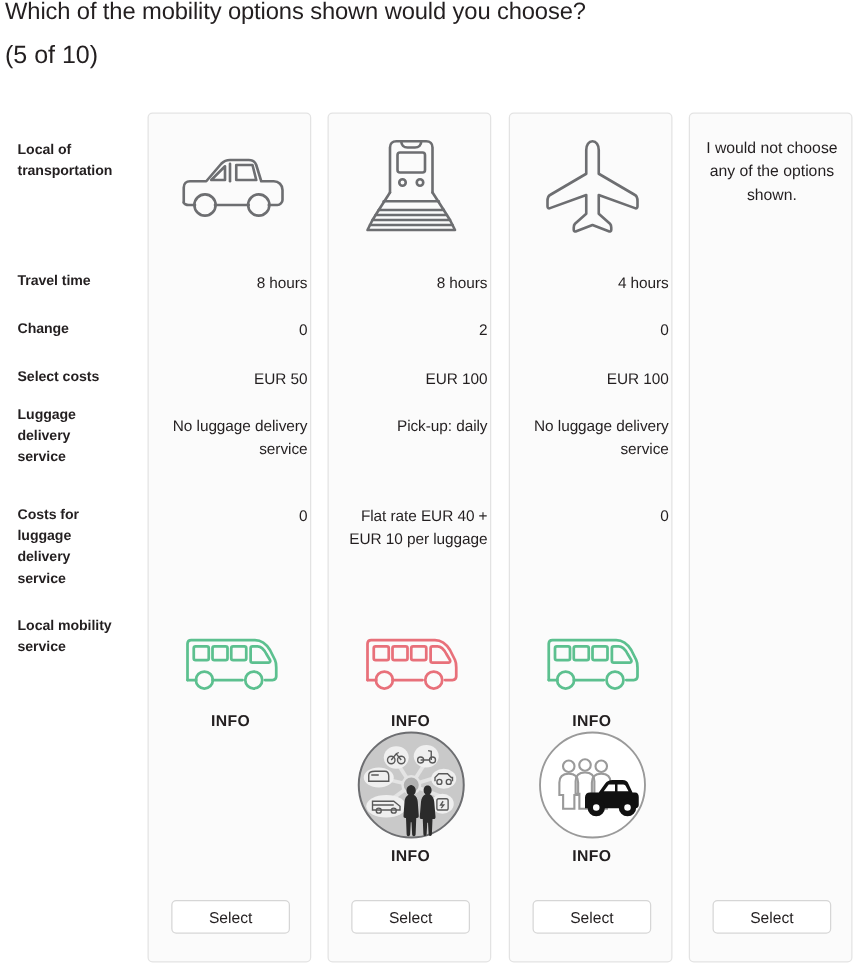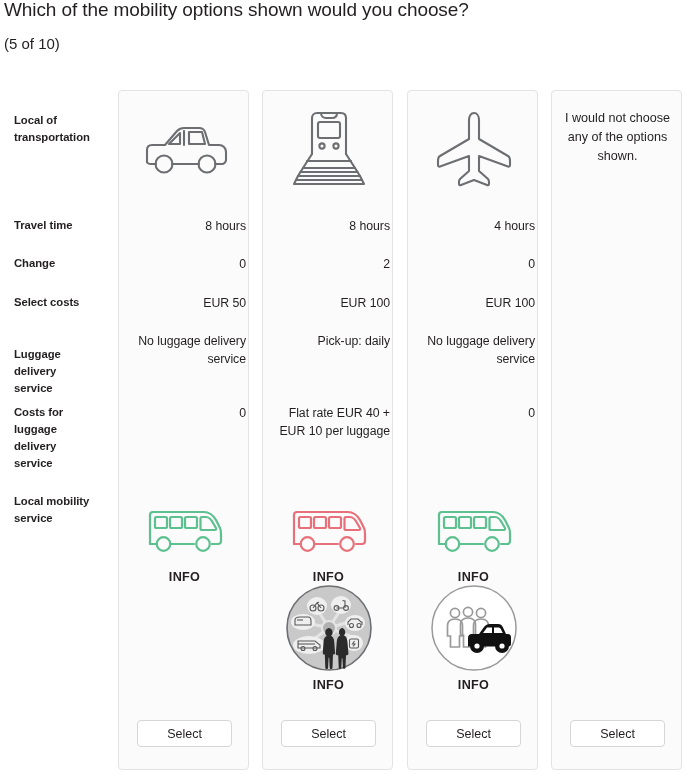--- a/index.html
+++ b/index.html
@@ -28,21 +28,21 @@
     font-size: 19px;
     line-height: 20px;
     color: #231f20;
     letter-spacing: -0.1px;
     white-space: nowrap;
   }
   .question-counter {
     position: absolute;
     left: 4px;
     top: 34px;
-    font-size: 15px;
+    font-size: 20px;
     line-height: 20px;
     color: #231f20;
   }
 
   
   .row-labels {
     position: absolute;
     left: 14px;
     top: 90px;
     width: 100px;
@@ -174,21 +174,21 @@
 <div id="page">
 
   <div class="question-title">Which of the mobility options shown would you choose?</div>
   <div class="question-counter">(5 of 10)</div>
 
   <div class="row-labels">
     <div class="row-label" style="top:22px;width:88px">Local of transportation</div>
     <div class="row-label" style="top:127px;width:100px">Travel time</div>
     <div class="row-label" style="top:165px;width:100px">Change</div>
     <div class="row-label" style="top:204px;width:100px">Select costs</div>
-    <div class="row-label" style="top:256px;width:70px">Luggage delivery service</div>
+    <div class="row-label" style="top:234px;width:70px">Luggage delivery service</div>
     <div class="row-label" style="top:314px;width:62px">Costs for luggage delivery service</div>
     <div class="row-label" style="top:403px;width:92px">Local mobility service</div>
   </div>
 
   <div class="cards">
 
     <div class="card c0">
       <div class="mode-icon">
         <svg width="92" height="62" viewBox="0 0 92 62" fill="none" stroke="#6d6e71" stroke-width="2.1" stroke-linejoin="round" stroke-linecap="round">
           <path d="M8 44 L8 32 C8 29 10 27 13 27 L26 27 L38 13 C40 11 42 10 45 10 L60 10 C63 10 65 11 66 14 L70 27 L80 27 C84 27 87 30 87 34 L87 42 C87 44 85 46 83 46 L76 46"></path>

